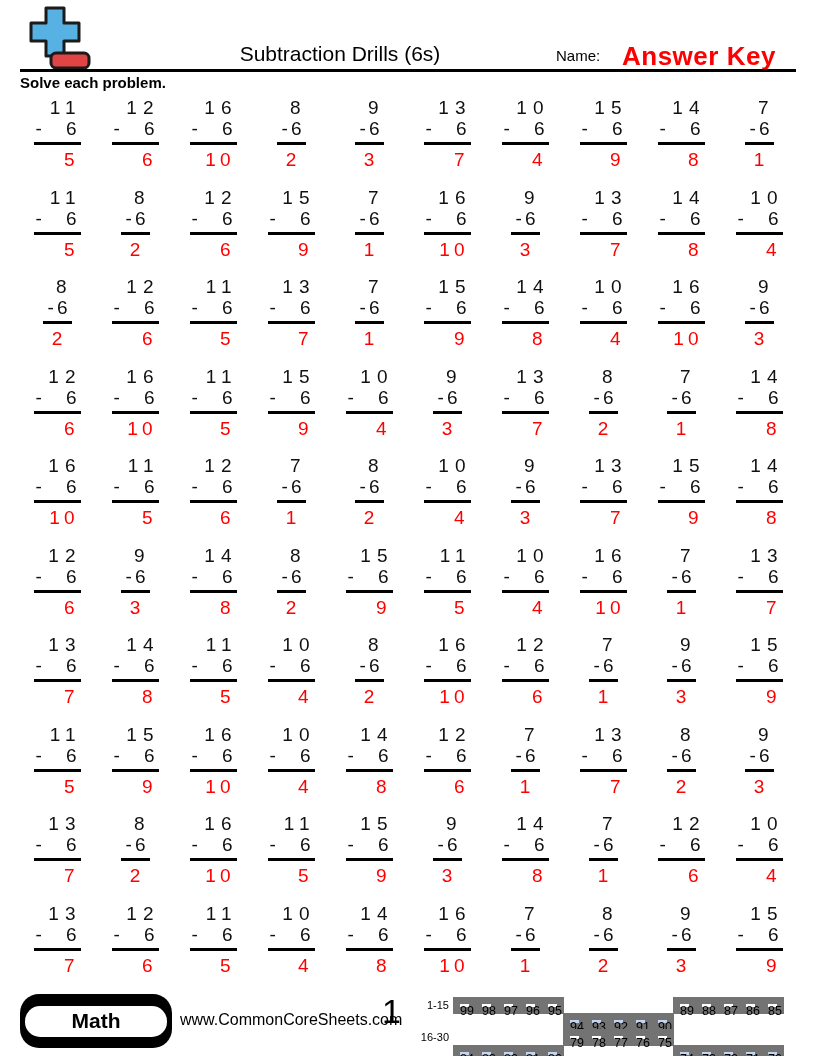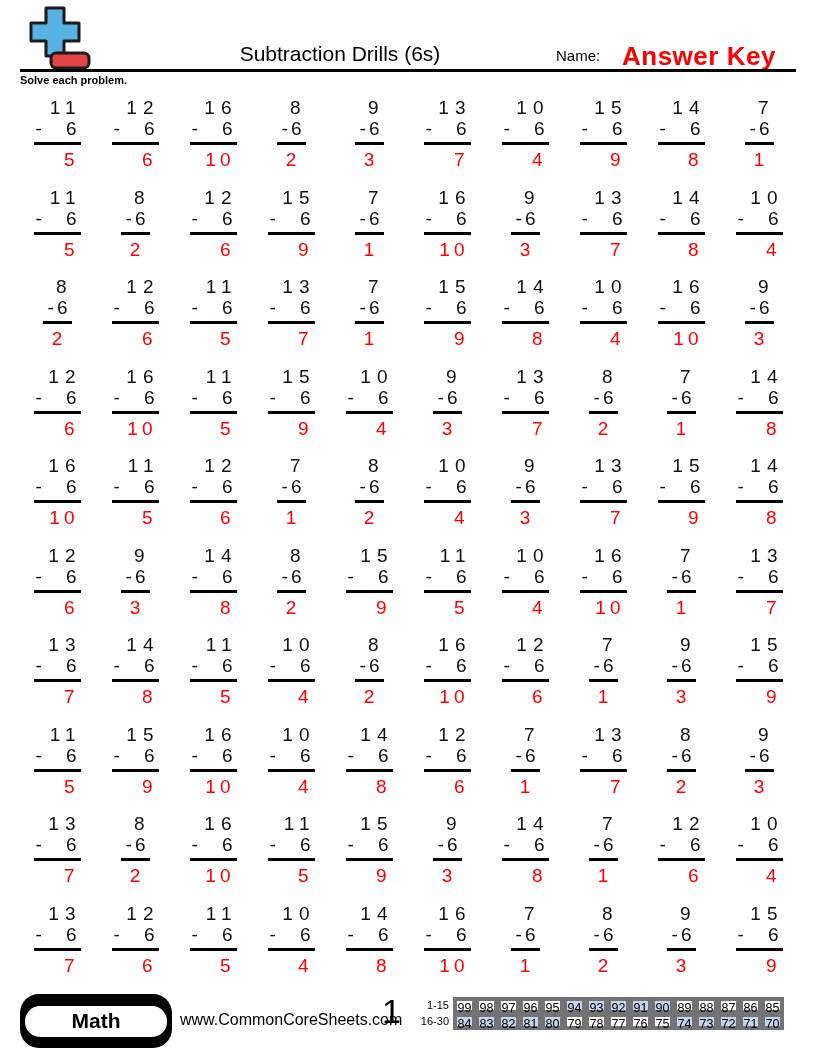--- a/index.html
+++ b/index.html
@@ -22,21 +22,21 @@
   .page-title{
     position:absolute;left:160px;top:42px;width:360px;
     text-align:center;font-size:21px;color:#000;
   }
   .name-label{position:absolute;left:556px;top:47px;font-size:15px;color:#000;}
   .name-value{
     position:absolute;left:622px;top:41px;width:175px;
     font-size:26px;font-weight:bold;color:var(--red);letter-spacing:.5px;
   }
   .header-rule{position:absolute;left:20px;top:69px;width:776px;height:3px;background:#000;}
-  .instruction{position:absolute;left:20px;top:74px;font-size:11px;font-weight:bold;color:#000;}
+  .instruction{position:absolute;left:20px;top:74px;font-size:15px;font-weight:bold;color:#000;}
 
   
   .grid{
     position:absolute;left:18px;top:97px;width:780px;
     display:grid;grid-template-columns:repeat(10,1fr);grid-auto-rows:89.5px;
   }
   .cell{display:flex;justify-content:center;align-items:flex-start;}
   .prob{display:flex;flex-direction:column;font-size:19px;line-height:21px;}
   .prob.w2{width:47px;}
   .prob.w1{width:29px;}
@@ -63,24 +63,24 @@
   .website{position:absolute;left:180px;top:1011px;font-size:16px;color:#000;}
   .page-number{position:absolute;left:382px;top:992px;font-size:34px;font-weight:400;color:#000;}
   .score-table{position:absolute;left:412px;top:997px;}
   .score-row{display:flex;}
   .score-row + .score-row{margin-top:-1px;}
   .score-label{
     width:42px;font-size:11px;line-height:17px;text-align:right;
     padding-right:5px;color:#000;
   }
   .score-cell{
-    width:23px;height:17px;border:4px solid #737373;margin-left:-1px;
+    width:23px;height:17px;border:7px solid #737373;margin-left:-1px;
     font-size:12.5px;line-height:15px;text-align:center;background:#fff;color:#000;
   }
-  .score-cell.shaded{background:var(--shade);}
+  .score-cell.shaded{background:var(--shade);margin-top:16px;}
 </style>
 </head>
 <body>
 
 <div class="logo">
   <svg width="72" height="68" viewBox="0 0 72 68">
     <path d="M26 3 h18 v15 h15 v18 h-15 v15 h-18 v-15 h-15 v-18 h15 z" fill="#57b1e3" stroke="#1b1b1b" stroke-width="3" stroke-linejoin="round"></path>
     <rect x="31" y="48" width="38" height="15" rx="5" fill="#e14444" stroke="#1b1b1b" stroke-width="3"></rect>
   </svg>
 </div>

